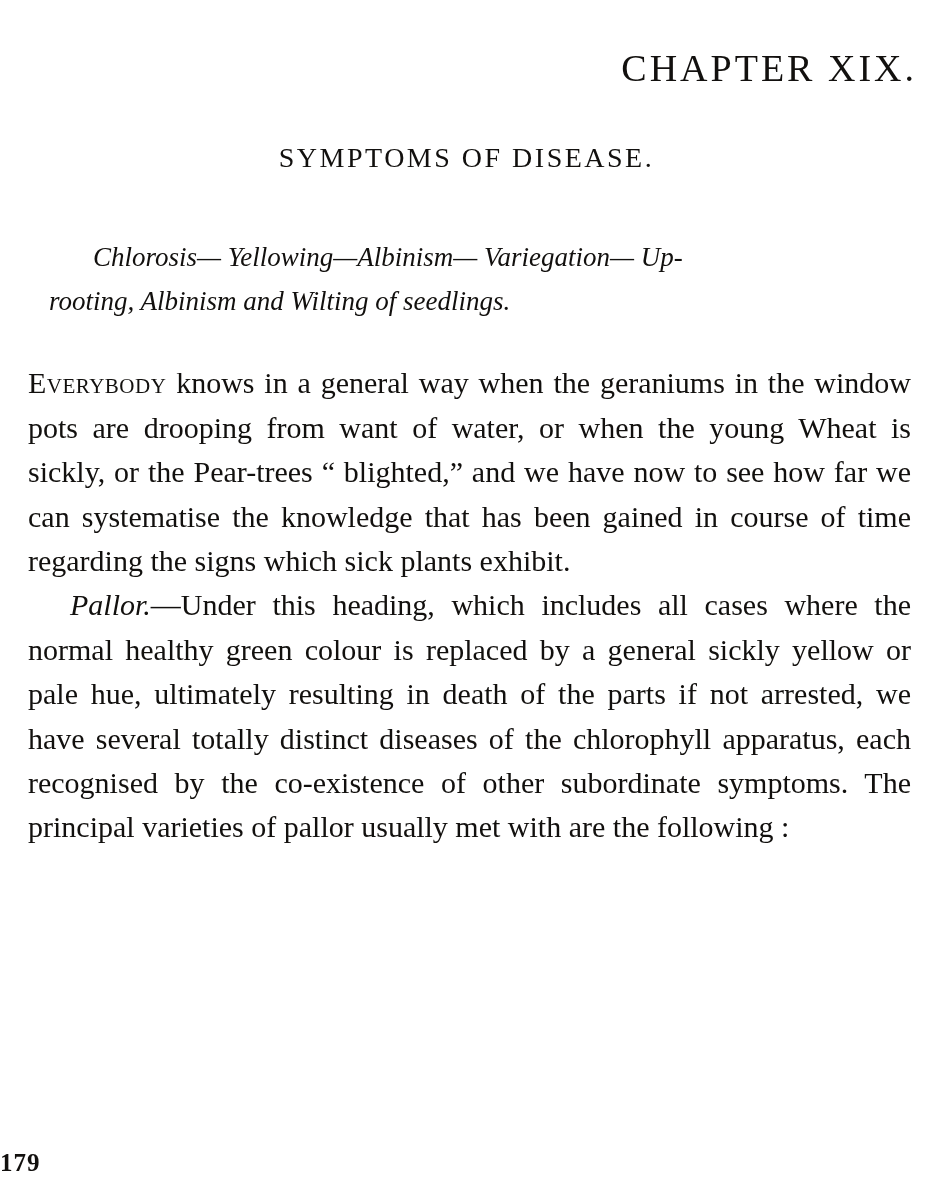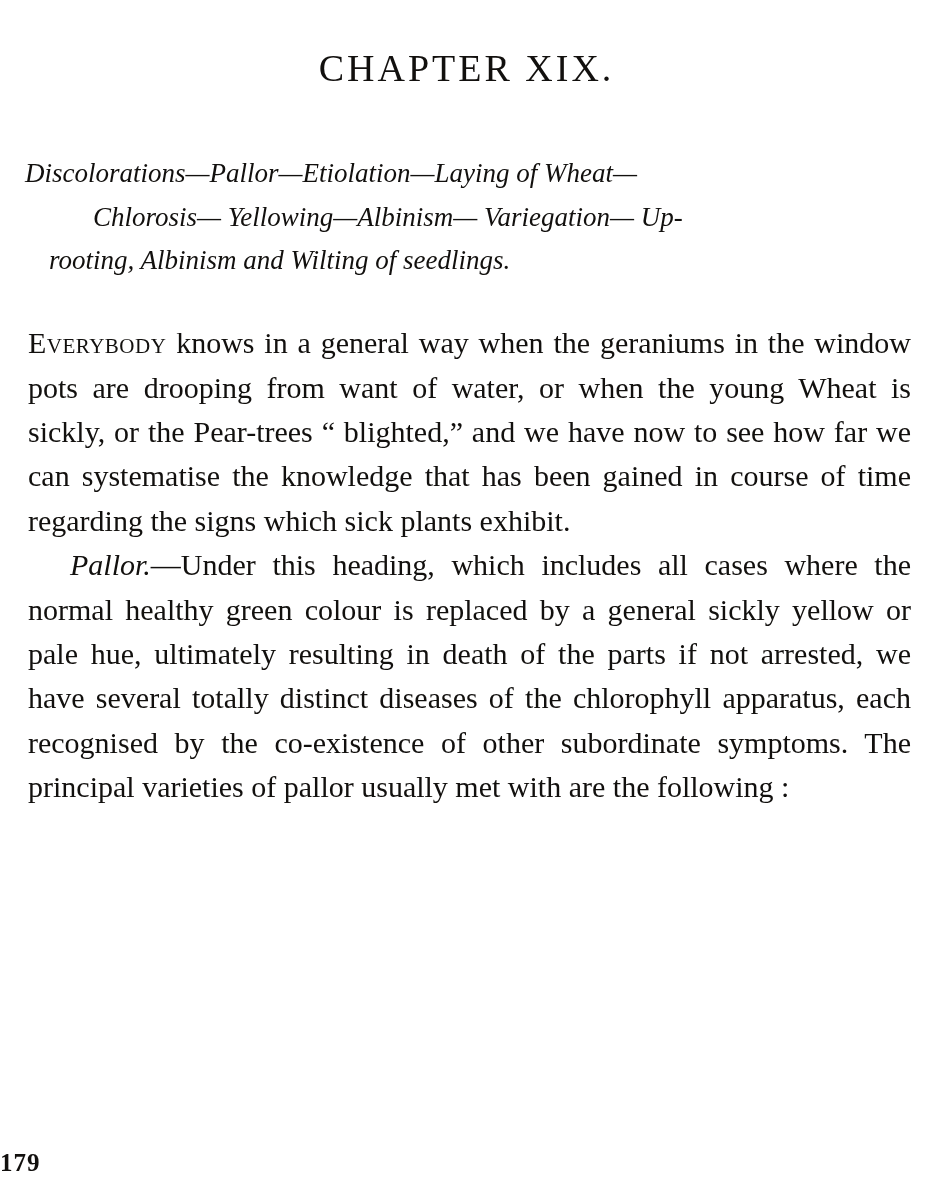--- a/index.html
+++ b/index.html
@@ -16,25 +16,25 @@
   }
   .page {
     position: relative;
     width: 933px;
     height: 1199px;
     box-sizing: border-box;
     padding: 0;
     overflow: hidden;
   }
   .chapter-title {
-    text-align: center;
+    text-align: right;
     font-size: 38px;
     letter-spacing: 3px;
     font-weight: 400;
-    margin: 28px 0 0 0;
+    margin: 28px 16px 0 0;
     padding-top: 18px;
     font-family: "Liberation Serif", serif;
   }
   .chapter-subtitle {
     text-align: center;
     font-size: 28px;
     letter-spacing: 2.5px;
     font-weight: 400;
     margin: 52px 0 0 0;
     font-family: "Liberation Serif", serif;
@@ -85,23 +85,23 @@
     letter-spacing: 1px;
   }
 </style>
 </head>
 <body>
 
 <div class="page">
 
   <h1 class="chapter-title">CHAPTER XIX.</h1>
 
+  <h2 class="chapter-subtitle">SYMPTOMS OF DISEASE.</h2>
 
   <div class="synopsis">
-    <span class="ln syn-l1">Discolorations—Pallor—Etiolation—Laying of Wheat—</span>
     <span class="ln syn-l2">Chlorosis— Yellowing—Albinism— Variegation— Up-</span>
     <span class="ln syn-l3">rooting, Albinism and Wilting of seedlings.</span>
   </div>
 
   <div class="body-text">
     <p class="para"><span class="smallcaps">Everybody</span><span> knows in a general way when the geraniums in the window pots are drooping from want of water, or when the young Wheat is sickly, or the Pear-trees “ blighted,” and we have now to see how far we can systematise the knowledge that has been gained in course of time regarding the signs which sick plants exhibit.</span></p>
     <p class="para"><span class="ital">Pallor.</span><span>—Under this heading, which includes all cases where the normal healthy green colour is replaced by a general sickly yellow or pale hue, ultimately resulting in death of the parts if not arrested, we have several totally distinct diseases of the chlorophyll apparatus, each recognised by the co-existence of other subordinate symptoms.  The principal varieties of pallor usually met with are the following :</span></p>
   </div>
 
   <div class="folio">179</div>

